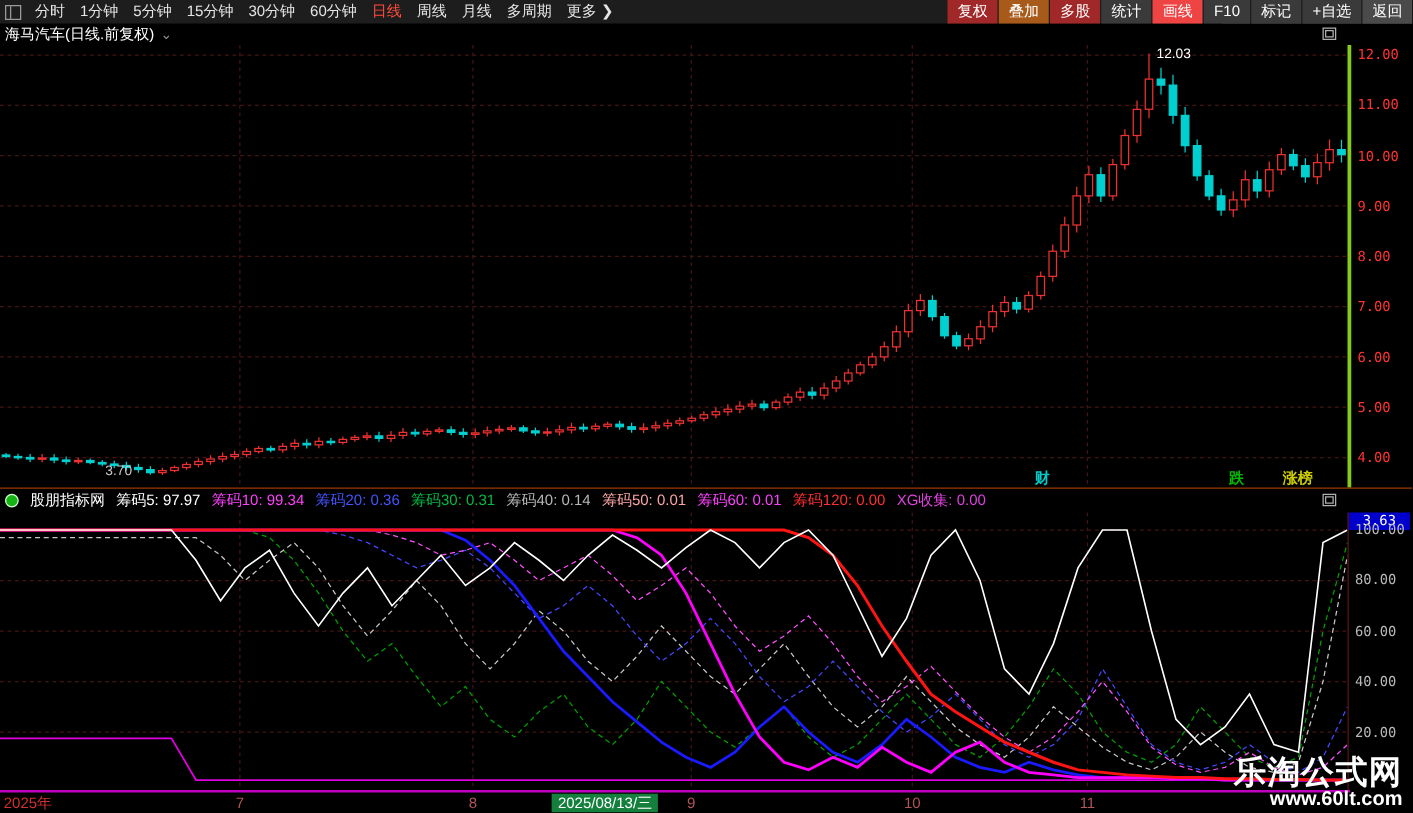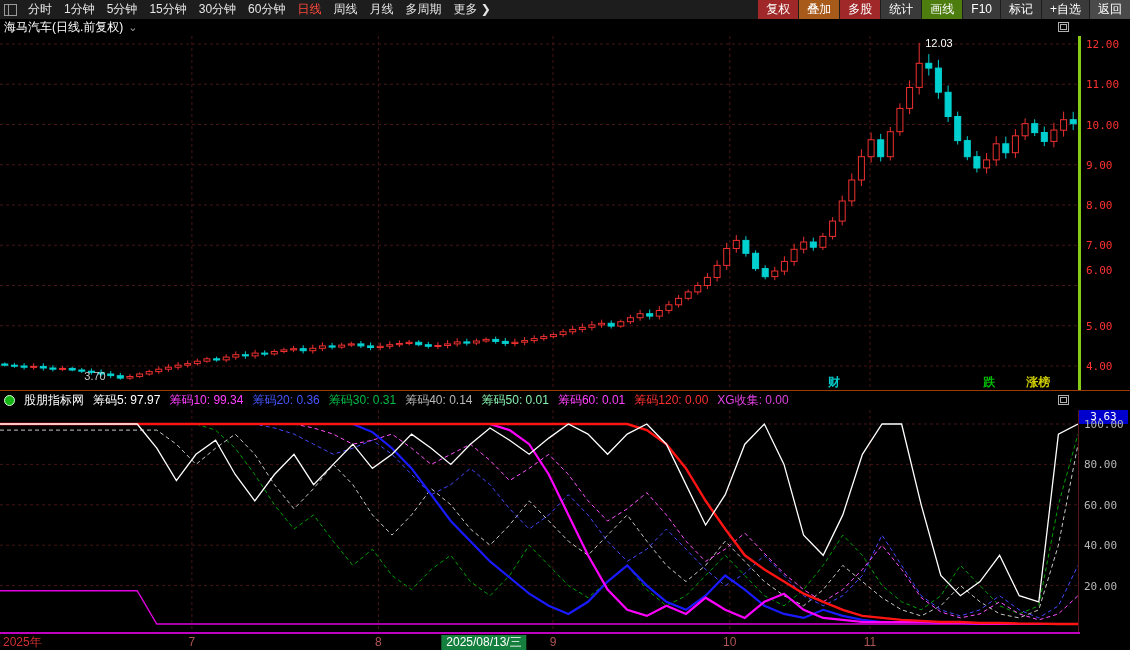--- a/index.html
+++ b/index.html
@@ -82,21 +82,21 @@
         <span class="menu-item">周线</span>
         <span class="menu-item">月线</span>
         <span class="menu-item">多周期</span>
         <span class="menu-item">更多 ❯</span>
       </div>
     <div class="menu-right">
         <span class="menu-chip" style="background: rgb(160, 40, 40);">复权</span>
         <span class="menu-chip" style="background: rgb(168, 90, 26);">叠加</span>
         <span class="menu-chip" style="background: rgb(160, 40, 40);">多股</span>
         <span class="menu-chip" style="background: rgb(58, 58, 58);">统计</span>
-        <span class="menu-chip" style="background: #4d7c0f;">画线</span>
+        <span class="menu-chip" style="background: #ef4444;">画线</span>
         <span class="menu-chip" style="background: rgb(58, 58, 58);">F10</span>
         <span class="menu-chip" style="background: rgb(58, 58, 58);">标记</span>
         <span class="menu-chip" style="background: rgb(58, 58, 58);">+自选</span>
         <span class="menu-chip" style="background: rgb(74, 74, 74);">返回</span>
       </div>
   </div>
 
   <div class="title-row">
     <span>海马汽车(日线.前复权)</span>
     <span class="title-caret">⌄</span>
@@ -346,21 +346,21 @@
         <text x="84.3" y="344.1" fill="#c8c8c8" font-size="11">3.70</text>
         <text x="925.2" y="10.8" fill="#ffffff" font-size="11">12.03</text>
       </svg>
     <div class="price-axis">
         <div class="tick" style="top: 8px;">12.00</div>
         <div class="tick" style="top: 48.25px;">11.00</div>
         <div class="tick" style="top: 88.5px;">10.00</div>
         <div class="tick" style="top: 128.75px;">9.00</div>
         <div class="tick" style="top: 169px;">8.00</div>
         <div class="tick" style="top: 209.25px;">7.00</div>
-        <div class="tick" style="top: 234px; text-align: right;">6.00</div>
+        <div class="tick" style="top: 250px; text-align: right;">6.00</div>
         <div class="tick" style="top: 289.75px;">5.00</div>
         <div class="tick" style="top: 330px;">4.00</div>
       </div>
     <div class="last-price" style="top: 373.892px; background: rgb(0, 0, 204);">3.63</div>
     <div>
         <span class="side-label" style="left: 827.904px; top: 338px; color: rgb(0, 204, 204);">财</span>
         <span class="side-label" style="left: 983.136px; top: 338px; color: rgb(0, 187, 0);">跌</span>
         <span class="side-label" style="left: 1026.26px; top: 338px; color: rgb(204, 204, 0);">涨榜</span>
       </div>
   </div>
@@ -369,21 +369,21 @@
 
   <div class="ind-header">
     <span class="ind-logo"></span>
     <span class="ind-title">股朋指标网</span>
     <span id="ind-values">
         <span style="color: rgb(255, 255, 255);">筹码5: 97.97</span>
         <span style="color: rgb(255, 64, 255);">筹码10: 99.34</span>
         <span style="color: rgb(68, 85, 255);">筹码20: 0.36</span>
         <span style="color: rgb(0, 187, 68);">筹码30: 0.31</span>
         <span style="color: rgb(184, 184, 184);">筹码40: 0.14</span>
-        <span style="color: #86efac;">筹码50: 0.01</span>
+        <span style="color: #fca5a5;">筹码50: 0.01</span>
         <span style="color: rgb(255, 64, 255);">筹码60: 0.01</span>
         <span style="color: rgb(255, 48, 48);">筹码120: 0.00</span>
         <span style="color: rgb(224, 64, 224);">XG收集: 0.00</span>
       </span>
     <span class="panel-icon" style="left:1058px; top:3px;"></span>
   </div>
 
   <svg id="ind-svg" width="1078" height="223">
       <line x1="0" y1="14" x2="1078" y2="14" stroke="#451414" stroke-dasharray="3 3"></line>
       <line x1="0" y1="54.400000000000006" x2="1078" y2="54.400000000000006" stroke="#451414" stroke-dasharray="3 3"></line>
@@ -417,14 +417,18 @@
   <div class="timeline">
     <span class="year">2025年</span>
     <span class="date-box" style="left: 484.022px;">2025/08/13/三</span>
   <span class="month" style="left: 191.884px;">7</span>
       <span class="month" style="left: 378.378px;">8</span>
       <span class="month" style="left: 553.014px;">9</span>
       <span class="month" style="left: 729.806px;">10</span>
       <span class="month" style="left: 869.946px;">11</span>
     </div>
 
+  <div class="watermark">
+    <div class="wm1">乐淘公式网</div>
+    <div class="wm2">www.60lt.com</div>
+  </div>
 
 </div>
 
 </body></html>

